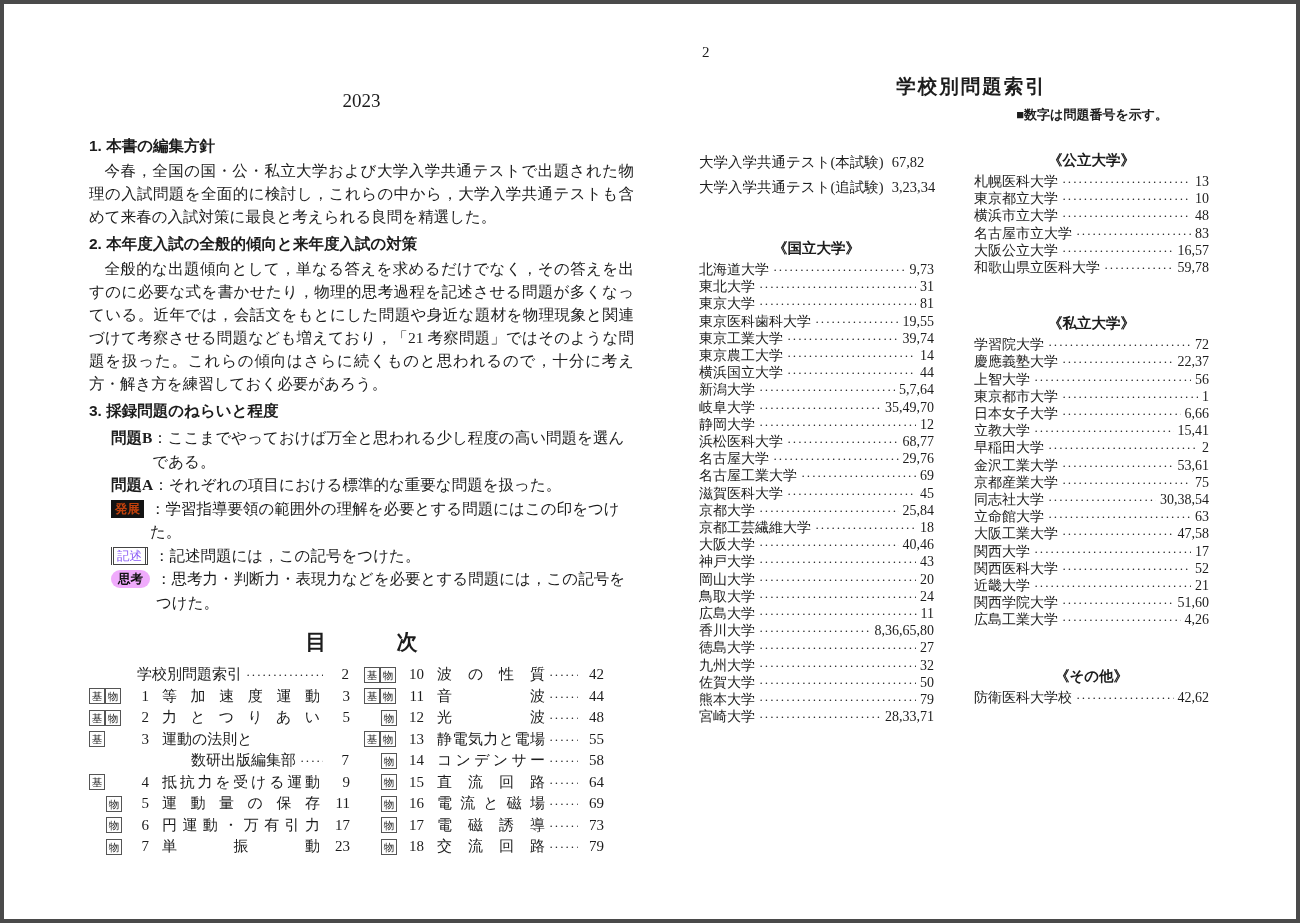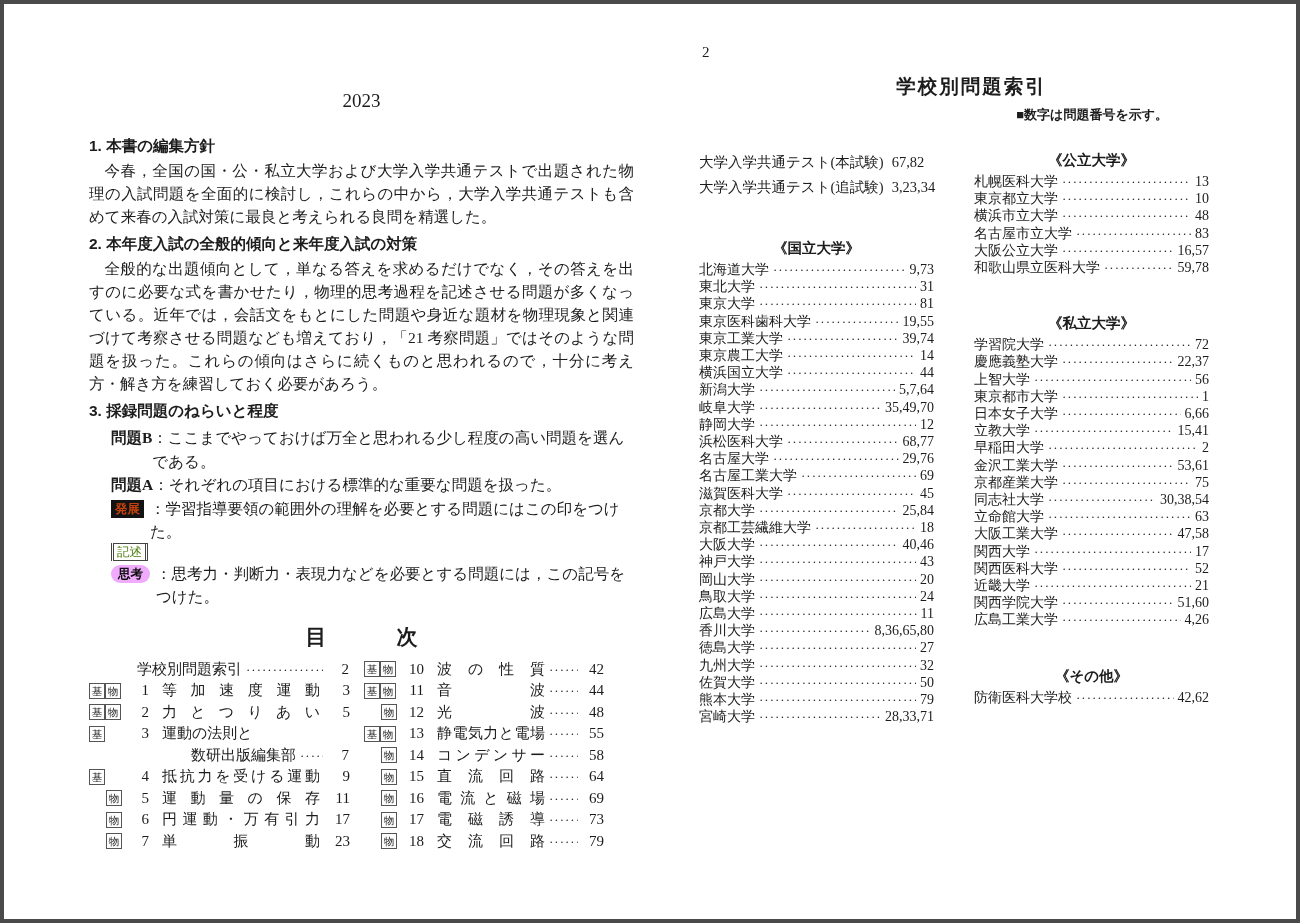--- a/index.html
+++ b/index.html
@@ -22,21 +22,21 @@
   .sec-h.tight{margin-top:4px;}
   .sec-b{margin:1px 0 0;font-size:15.5px;line-height:23px;text-align:justify;text-indent:1em;}
   .legend{margin-top:3px;}
   .legend-row{display:flex;align-items:baseline;padding-left:22px;line-height:23.5px;font-size:15.5px;}
   .lg-bold{font-weight:bold;flex:none;}
   .legend-text{flex:1;}
   .badge{flex:none;display:inline-block;font-family:"Liberation Sans","DejaVu Sans",sans-serif;
     font-size:12.5px;line-height:16px;margin-right:6px;transform:translateY(-1px);}
   .badge-black{background:#131313;color:#c2410c;padding:1px 4px;font-weight:bold;}
   .badge-box{border-top:1px solid #444;border-bottom:1px solid #444;
-    border-left:3px double #444;border-right:3px double #444;padding:0 3px;color:#4d7c0f;}
+    border-left:3px double #444;border-right:3px double #444;padding:0 3px;color:#8b5cf6;}
   .badge-pill{background:#f0abfc;border-radius:9px;padding:1px 7px;font-weight:bold;color:#111;}
 
   .toc-heading{margin-top:15px;display:flex;justify-content:center;gap:70px;font-size:21px;line-height:26px;
     font-weight:bold;font-family:"Liberation Sans","DejaVu Sans",sans-serif;}
   .toc-cols{display:flex;gap:15px;margin-top:9px;}
   .toc-col-l{width:260px;}
   .toc-col-r{width:240px;}
   .toc-row{display:flex;align-items:baseline;line-height:21.5px;font-size:15px;}
   .slots{display:inline-flex;flex:none;width:36px;align-self:center;}
   .slot{width:17px;height:16px;display:inline-block;}
@@ -98,20 +98,21 @@
         <div class="legend-row">
           <span class="lg-bold">問題A</span>
           <span class="legend-text">：それぞれの項目における標準的な重要な問題を扱った。</span>
         </div>
         <div class="legend-row">
           <span class="badge badge-black">発展</span>
           <span class="legend-text">：学習指導要領の範囲外の理解を必要とする問題にはこの印をつけた。</span>
         </div>
         <div class="legend-row">
           <span class="badge badge-box">記述</span>
+          <span class="legend-text">：記述問題には，この記号をつけた。</span>
         </div>
         <div class="legend-row">
           <span class="badge badge-pill">思考</span>
           <span class="legend-text">：思考力・判断力・表現力などを必要とする問題には，この記号をつけた。</span>
         </div>
       </div>
 
     <div class="toc-heading">
       <span>目</span>
       <span>次</span>

